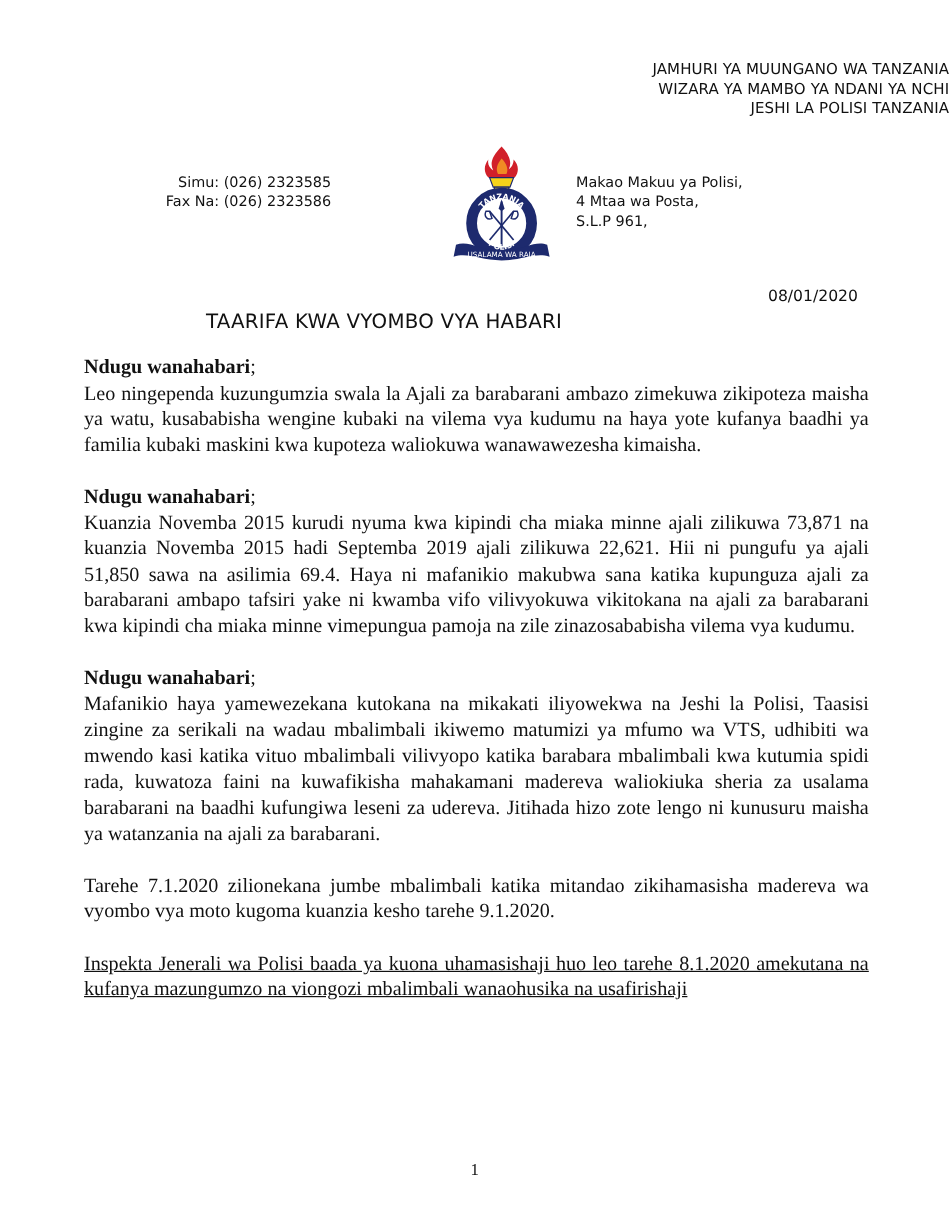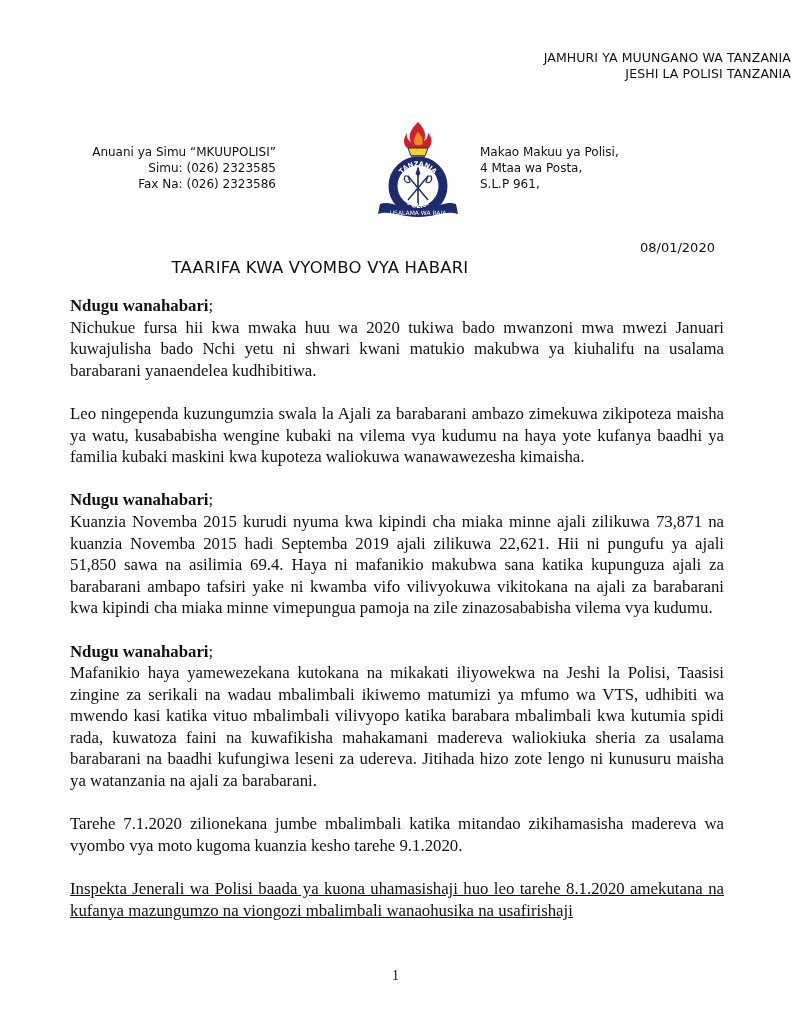--- a/index.html
+++ b/index.html
@@ -28,25 +28,25 @@
     .greet { font-weight: bold; }
     .greet-punct { font-weight: normal; }
 
     .page-number { position: absolute; top: 968px; left: 0; width: 791px; text-align: center; font-size: 14px; }
   </style>
 </head>
 <body>
 
 <div class="header-block sans">
   <div>JAMHURI YA MUUNGANO WA TANZANIA</div>
+  <div>WIZARA YA MAMBO YA NDANI YA NCHI</div>
   <div>JESHI LA POLISI TANZANIA</div>
 </div>
 
 <div class="contact-left sans">
-  <div>Anuani ya Simu “MKUUPOLISI”</div>
   <div>Simu: (026) 2323585</div>
   <div>Fax Na: (026) 2323586</div>
 </div>
 
 <div class="logo">
   <svg width="96" height="100" viewBox="0 0 96 100" xmlns="http://www.w3.org/2000/svg">
 
     <path d="M48 4 C40 12 38 18 41 24 C38 22 36 19 37 15 C33 20 33 26 37 30 L59 30 C63 25 62 19 58 15 C58 19 56 22 54 23 C57 17 54 10 48 4 Z" fill="#d1202a"></path>
     <path d="M48 14 C44 19 43 23 45 27 L52 27 C54 23 52 18 48 14 Z" fill="#f08a24"></path>
 
@@ -83,21 +83,20 @@
   <div>4 Mtaa wa Posta,</div>
   <div>S.L.P 961,</div>
 </div>
 
 <div class="date sans">08/01/2020</div>
 
 <div class="title sans">TAARIFA KWA VYOMBO VYA HABARI</div>
 
 <div class="body serif">
   <div class="greet"><span>Ndugu wanahabari</span><span class="greet-punct">;</span></div>
-  <p class="para">Nichukue fursa hii kwa mwaka huu wa 2020 tukiwa bado mwanzoni mwa mwezi Januari kuwajulisha bado Nchi yetu ni shwari  kwani matukio  makubwa  ya kiuhalifu na usalama barabarani yanaendelea kudhibitiwa.</p>
   <p class="para">Leo ningependa kuzungumzia swala la Ajali za barabarani ambazo zimekuwa zikipoteza maisha ya watu, kusababisha wengine kubaki na vilema vya kudumu na haya yote kufanya baadhi ya familia kubaki maskini kwa kupoteza waliokuwa wanawawezesha kimaisha.</p>
 
   <div class="greet"><span>Ndugu wanahabari</span><span class="greet-punct">;</span></div>
   <p class="para">Kuanzia Novemba 2015 kurudi nyuma kwa kipindi cha miaka minne ajali zilikuwa 73,871 na kuanzia Novemba 2015 hadi  Septemba 2019 ajali zilikuwa  22,621. Hii ni pungufu ya ajali 51,850 sawa na asilimia 69.4. Haya ni mafanikio makubwa sana katika kupunguza ajali za barabarani ambapo tafsiri yake ni kwamba  vifo vilivyokuwa vikitokana na ajali za barabarani kwa kipindi cha miaka  minne vimepungua pamoja na zile zinazosababisha vilema vya kudumu.</p>
 
   <div class="greet"><span>Ndugu wanahabari</span><span class="greet-punct">;</span></div>
   <p class="para">Mafanikio haya yamewezekana kutokana na mikakati  iliyowekwa na Jeshi la Polisi, Taasisi zingine  za serikali na wadau mbalimbali ikiwemo matumizi ya mfumo wa VTS, udhibiti wa mwendo  kasi  katika vituo mbalimbali vilivyopo  katika  barabara mbalimbali kwa kutumia spidi rada, kuwatoza faini na kuwafikisha mahakamani madereva waliokiuka  sheria  za usalama  barabarani na baadhi kufungiwa leseni za udereva. Jitihada hizo zote lengo ni kunusuru maisha ya watanzania na ajali za barabarani.</p>
 
   <p class="para">Tarehe 7.1.2020 zilionekana jumbe mbalimbali katika mitandao zikihamasisha madereva wa vyombo vya moto kugoma kuanzia kesho tarehe 9.1.2020.</p>
 

